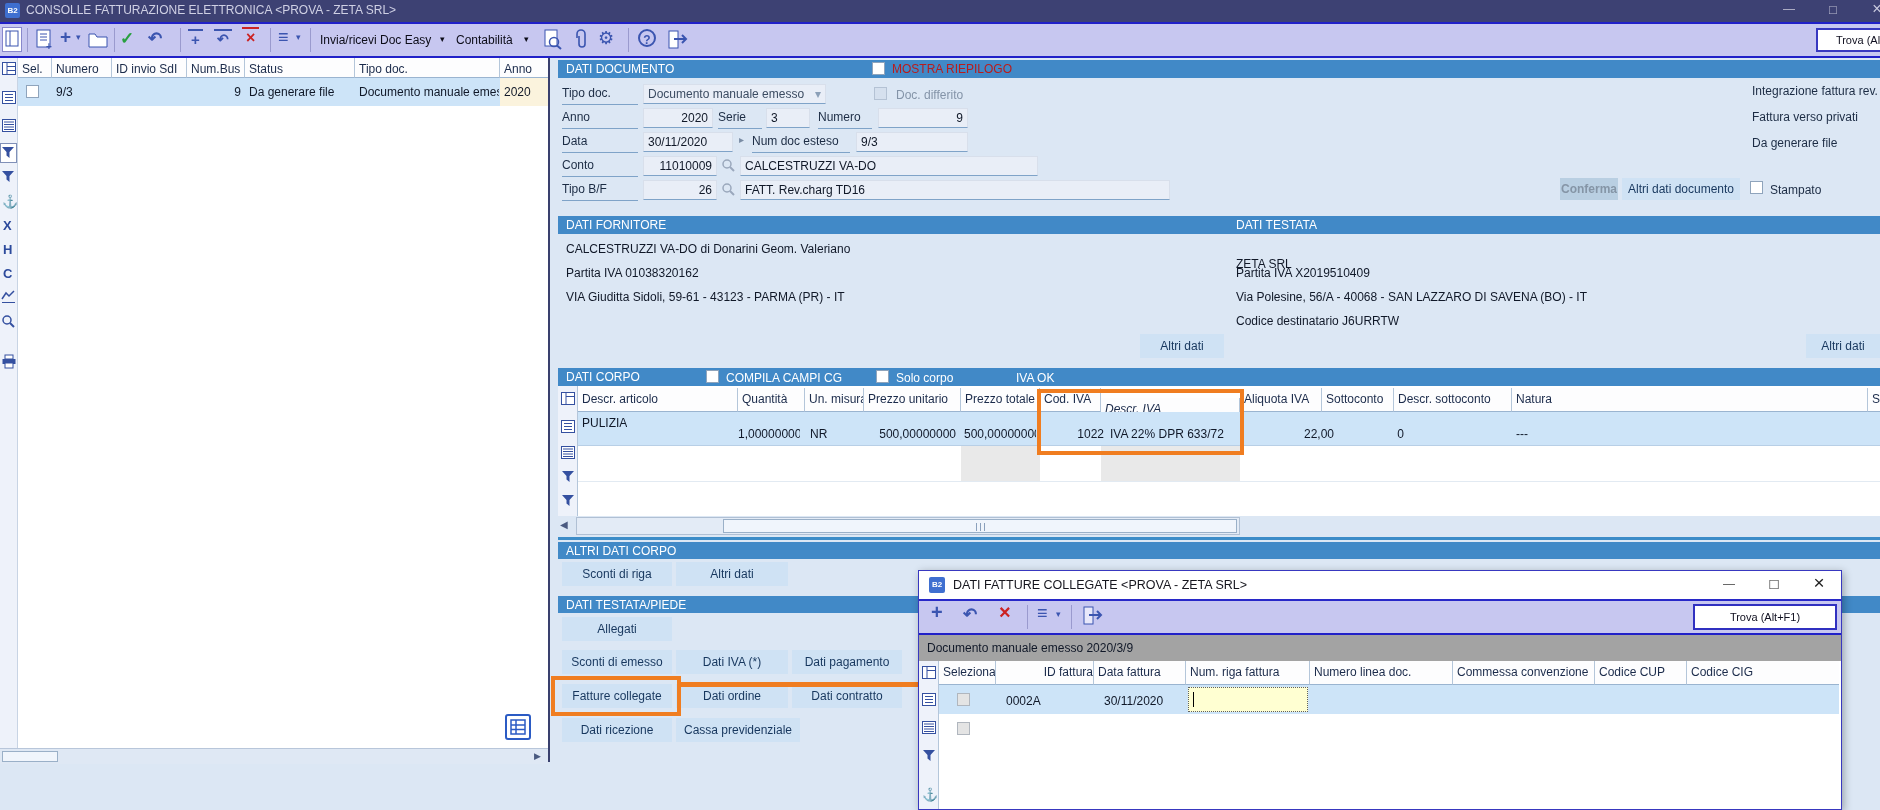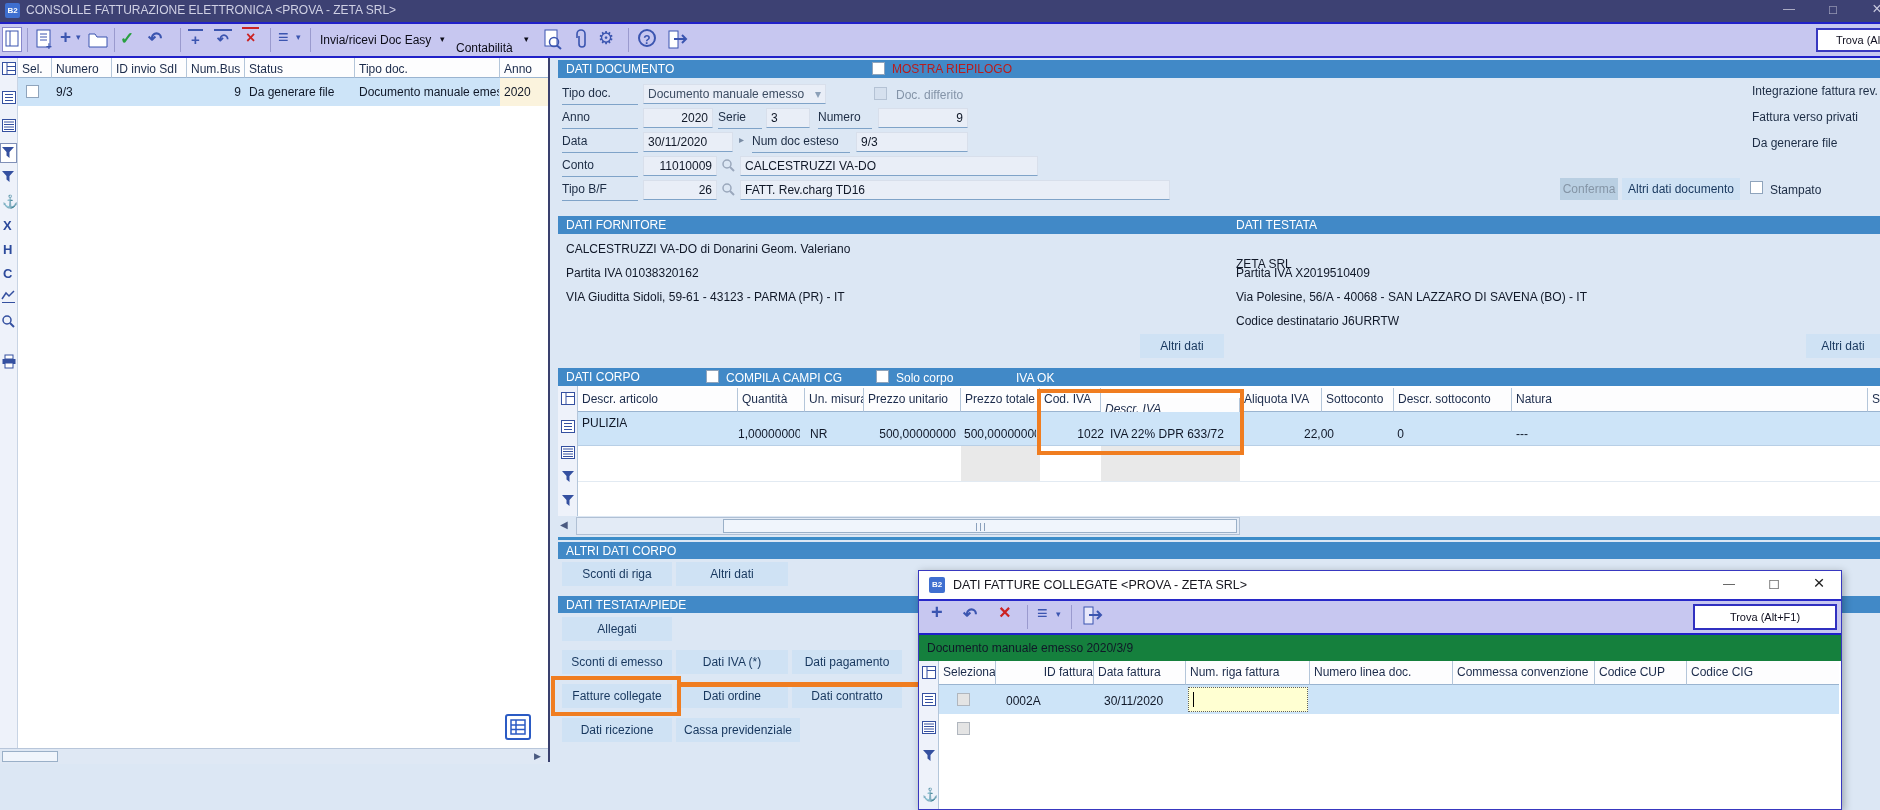--- a/index.html
+++ b/index.html
@@ -69,21 +69,21 @@
     <div class="abs sep" style="left:180px;top:4px;height:24px;"></div>
     <span class="abs icn" style="left:188px;top:5px;font-size:15px;font-weight:bold;border-top:2px solid #3b55b0;padding:0 3px;">+</span>
     <span class="abs icn" style="left:214px;top:5px;font-size:14px;font-weight:bold;border-top:2px solid #3b55b0;padding:0 3px;">↶</span>
     <span class="abs" style="left:242px;top:3px;font-size:16px;font-weight:bold;color:#c22;border-top:2px solid #c22;padding:0 4px;">×</span>
     <div class="abs sep" style="left:270px;top:4px;height:24px;"></div>
     <span class="abs icn" style="left:278px;top:3px;font-size:18px;font-weight:bold;">≡</span>
     <span class="abs icn" style="left:296px;top:8px;font-size:9px;">▾</span>
     <div class="abs sep" style="left:310px;top:4px;height:24px;"></div>
     <span class="abs" style="left:320px;top:9px;color:#0c0c18;">Invia/ricevi Doc Easy</span>
     <span class="abs" style="left:440px;top:10px;font-size:9px;color:#0c0c18;">▾</span>
-    <span class="abs" style="left:456px;top:9px;color:#0c0c18;margin-top:8px;">Contabilità</span>
+    <span class="abs" style="left:456px;top:9px;color:#0c0c18;">Contabilità</span>
     <span class="abs" style="left:524px;top:10px;font-size:9px;color:#0c0c18;">▾</span>
     <span class="abs" style="left:542px;top:5px;">
       <svg width="22" height="22" viewBox="0 0 22 22">
           <rect x="3" y="1" width="12" height="16" fill="#fff" stroke="#3b55b0"></rect>
           <circle cx="12" cy="13" r="4.5" fill="none" stroke="#3b55b0" stroke-width="1.5"></circle>
           <line x1="15" y1="16.5" x2="19" y2="20" stroke="#3b55b0" stroke-width="2"></line>
         </svg>
     </span>
     <span class="abs" style="left:572px;top:5px;">
       <svg width="18" height="22" viewBox="0 0 18 22">
@@ -236,21 +236,21 @@
         <circle cx="6" cy="6" r="4" fill="none" stroke="#9aa8bc" stroke-width="1.5"></circle>
         <line x1="9" y1="9" x2="13" y2="13" stroke="#9aa8bc" stroke-width="2"></line>
       </svg>
   </span>
   <div class="abs fld" style="left:740px;top:180px;width:430px;">FATT. Rev.charg TD16</div>
 
   <span class="abs" style="left:1752px;top:84px;color:#1c2c44;">Integrazione fattura rev.</span>
   <span class="abs" style="left:1752px;top:110px;color:#1c2c44;">Fattura verso privati</span>
   <span class="abs" style="left:1752px;top:136px;color:#1c2c44;">Da generare file</span>
 
-  <div class="abs btn sm dis" style="left:1560px;top:178px;width:58px;height:22px;">Conferma</div>
+  <div class="abs btn sm dis" style="left:1560px;top:178px;width:58px;height:22px;font-weight:bold;">Conferma</div>
   <div class="abs btn sm" style="left:1622px;top:178px;width:118px;height:22px;">Altri dati documento</div>
   <span class="abs cb" style="left:1750px;top:181px;"></span>
   <span class="abs" style="left:1770px;top:183px;color:#1c2c44;">Stampato</span>
 
   <div class="abs bar" style="left:558px;top:216px;width:664px;height:18px;">
     <span>DATI FORNITORE</span>
   </div>
   <div class="abs bar" style="left:1228px;top:216px;width:652px;height:18px;">
     <span>DATI TESTATA</span>
   </div>
@@ -408,21 +408,21 @@
       <span class="abs" style="left:162px;top:4px;">
         <svg width="22" height="22" viewBox="0 0 22 22">
             <rect x="3" y="2" width="9" height="17" fill="#e8e8fa" stroke="#3b55b0"></rect>
             <line x1="8" y1="10" x2="19" y2="10" stroke="#3b55b0" stroke-width="2"></line>
             <path d="M16 6 l4 4 -4 4" fill="none" stroke="#3b55b0" stroke-width="2"></path>
           </svg>
       </span>
       <span class="abs" style="left:774px;top:3px;width:144px;height:26px;background:#fff;border:2px solid #3030c0;box-sizing:border-box;text-align:center;line-height:22px;font-size:11px;color:#101020;">Trova (Alt+F1)</span>
     </div>
 
-    <div class="abs" style="left:0;top:64px;width:922px;height:26px;background:#15803d;">
+    <div class="abs" style="left:0;top:64px;width:922px;height:26px;background:#a3a3a3;">
       <span class="abs" style="left:8px;top:6px;color:#101828;">Documento manuale emesso 2020/3/9</span>
     </div>
 
     <div class="abs strip" style="left:0;top:90px;width:20px;height:148px;border-right:1px solid #b4c6da;box-sizing:border-box;">
       <span class="abs" style="left:3px;top:5px;">
         <svg width="14" height="13" viewBox="0 0 14 13">
             <rect x="0.5" y="0.5" width="13" height="12" fill="#fff" stroke="#3450a0"></rect>
             <line x1="5" y1="0.5" x2="5" y2="12.5" stroke="#3450a0"></line>
             <line x1="5" y1="4.5" x2="13.5" y2="4.5" stroke="#3450a0"></line>
           </svg>

